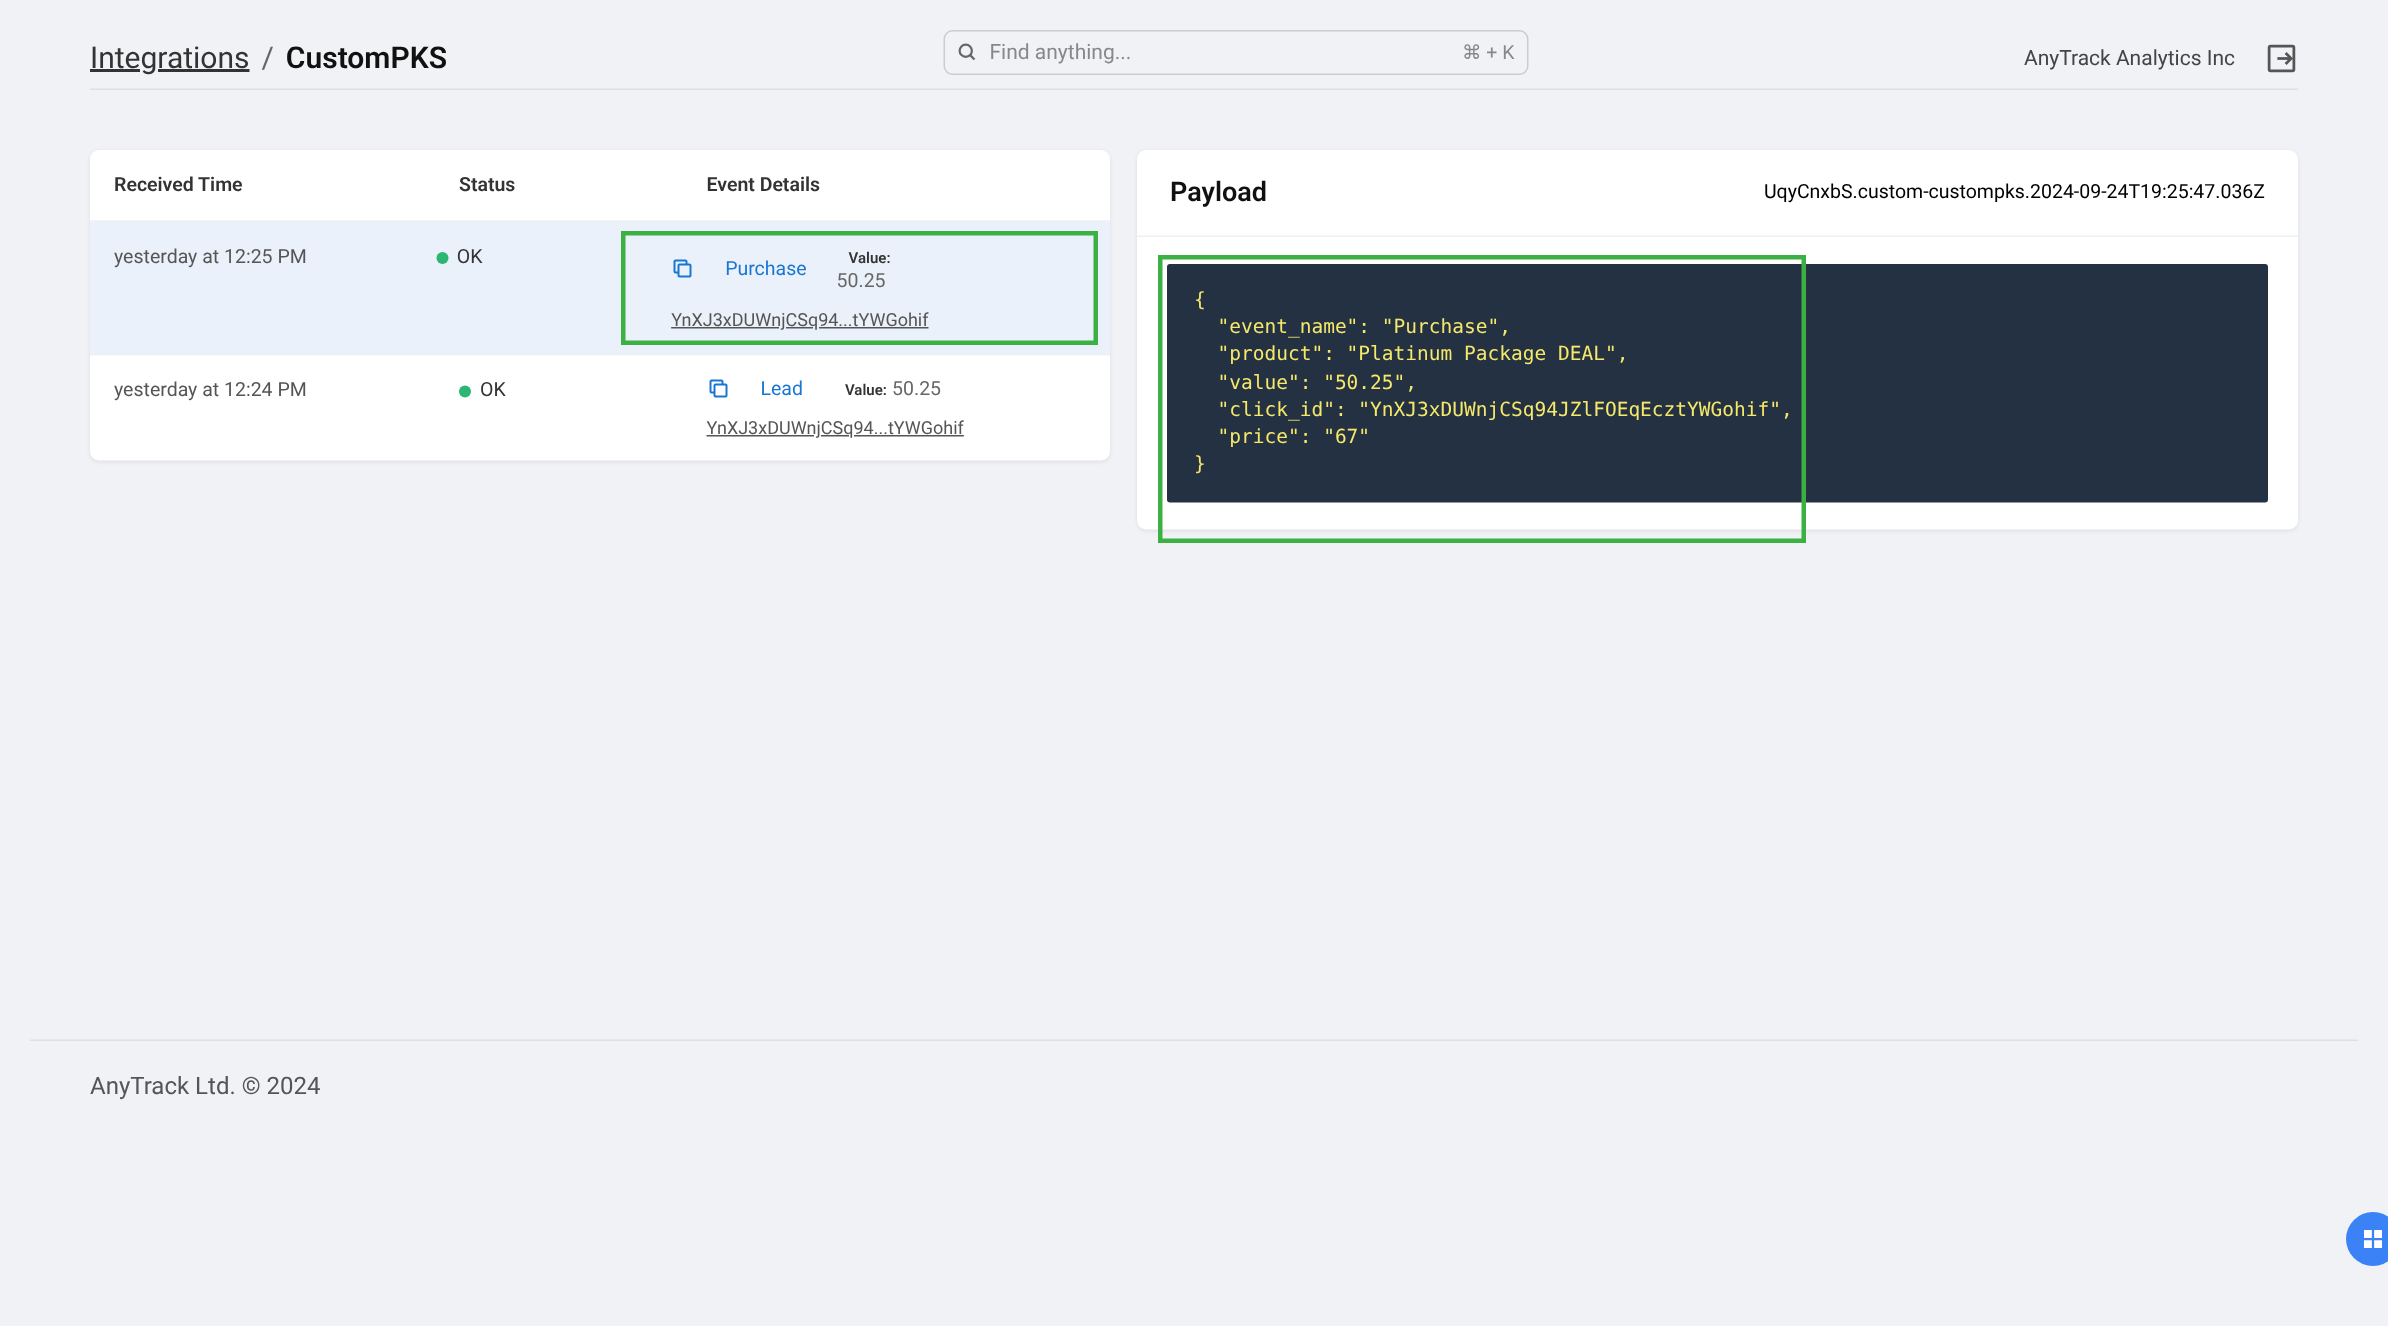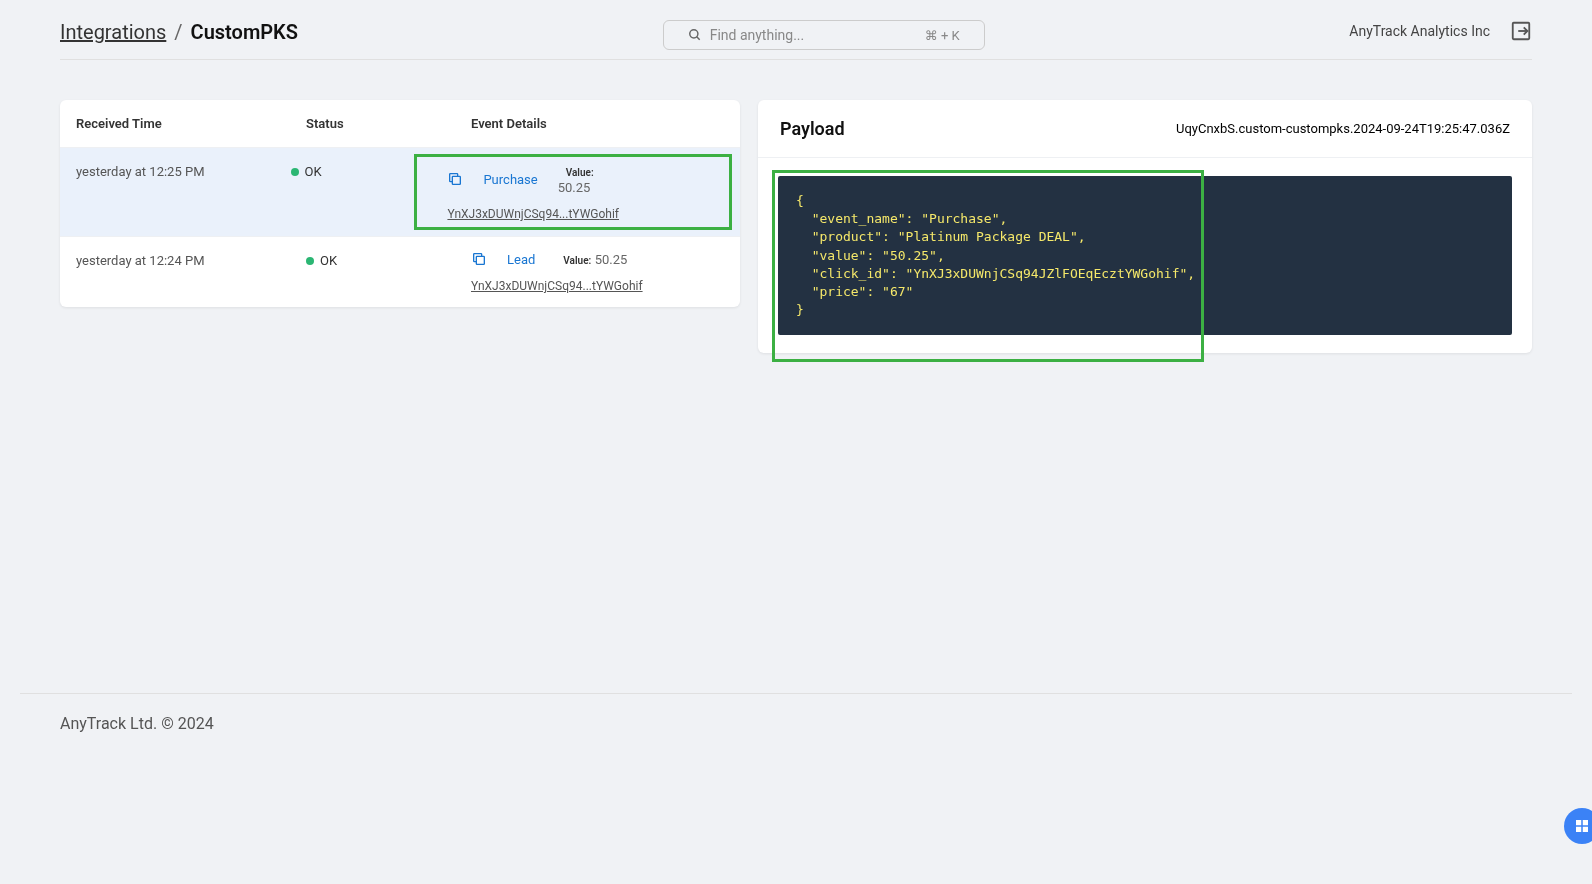--- a/index.html
+++ b/index.html
@@ -11,21 +11,21 @@
       font-family: -apple-system, BlinkMacSystemFont, "Segoe UI", Roboto, Helvetica, Arial, sans-serif;
       background: #f0f2f5;
       color: #333;
       font-size: 14px;
     }
     .container {
       padding: 0 60px;
     }
     .header {
       display: flex;
-      align-items: flex-start;
+      align-items: flex-end;
       justify-content: space-between;
       padding: 20px 0 10px 0;
     }
     .breadcrumb {
       display: flex;
       align-items: center;
       gap: 8px;
     }
     .breadcrumb a {
       color: #333;
@@ -39,22 +39,22 @@
     .breadcrumb .current {
       font-size: 20px;
       font-weight: 600;
       color: #111;
     }
     .search-box {
       display: flex;
       align-items: center;
       border: 1px solid #ccc;
       border-radius: 6px;
-      padding: 6px 24px;
-      width: 322px;
+      padding: 6px 8px;
+      width: 390px;
       background: #f0f2f5;
       color: #888;
       font-size: 14px;
     }
     .search-box .search-icon {
       margin-right: 8px;
       color: #666;
       display: flex;
     }
     .search-box .placeholder {

